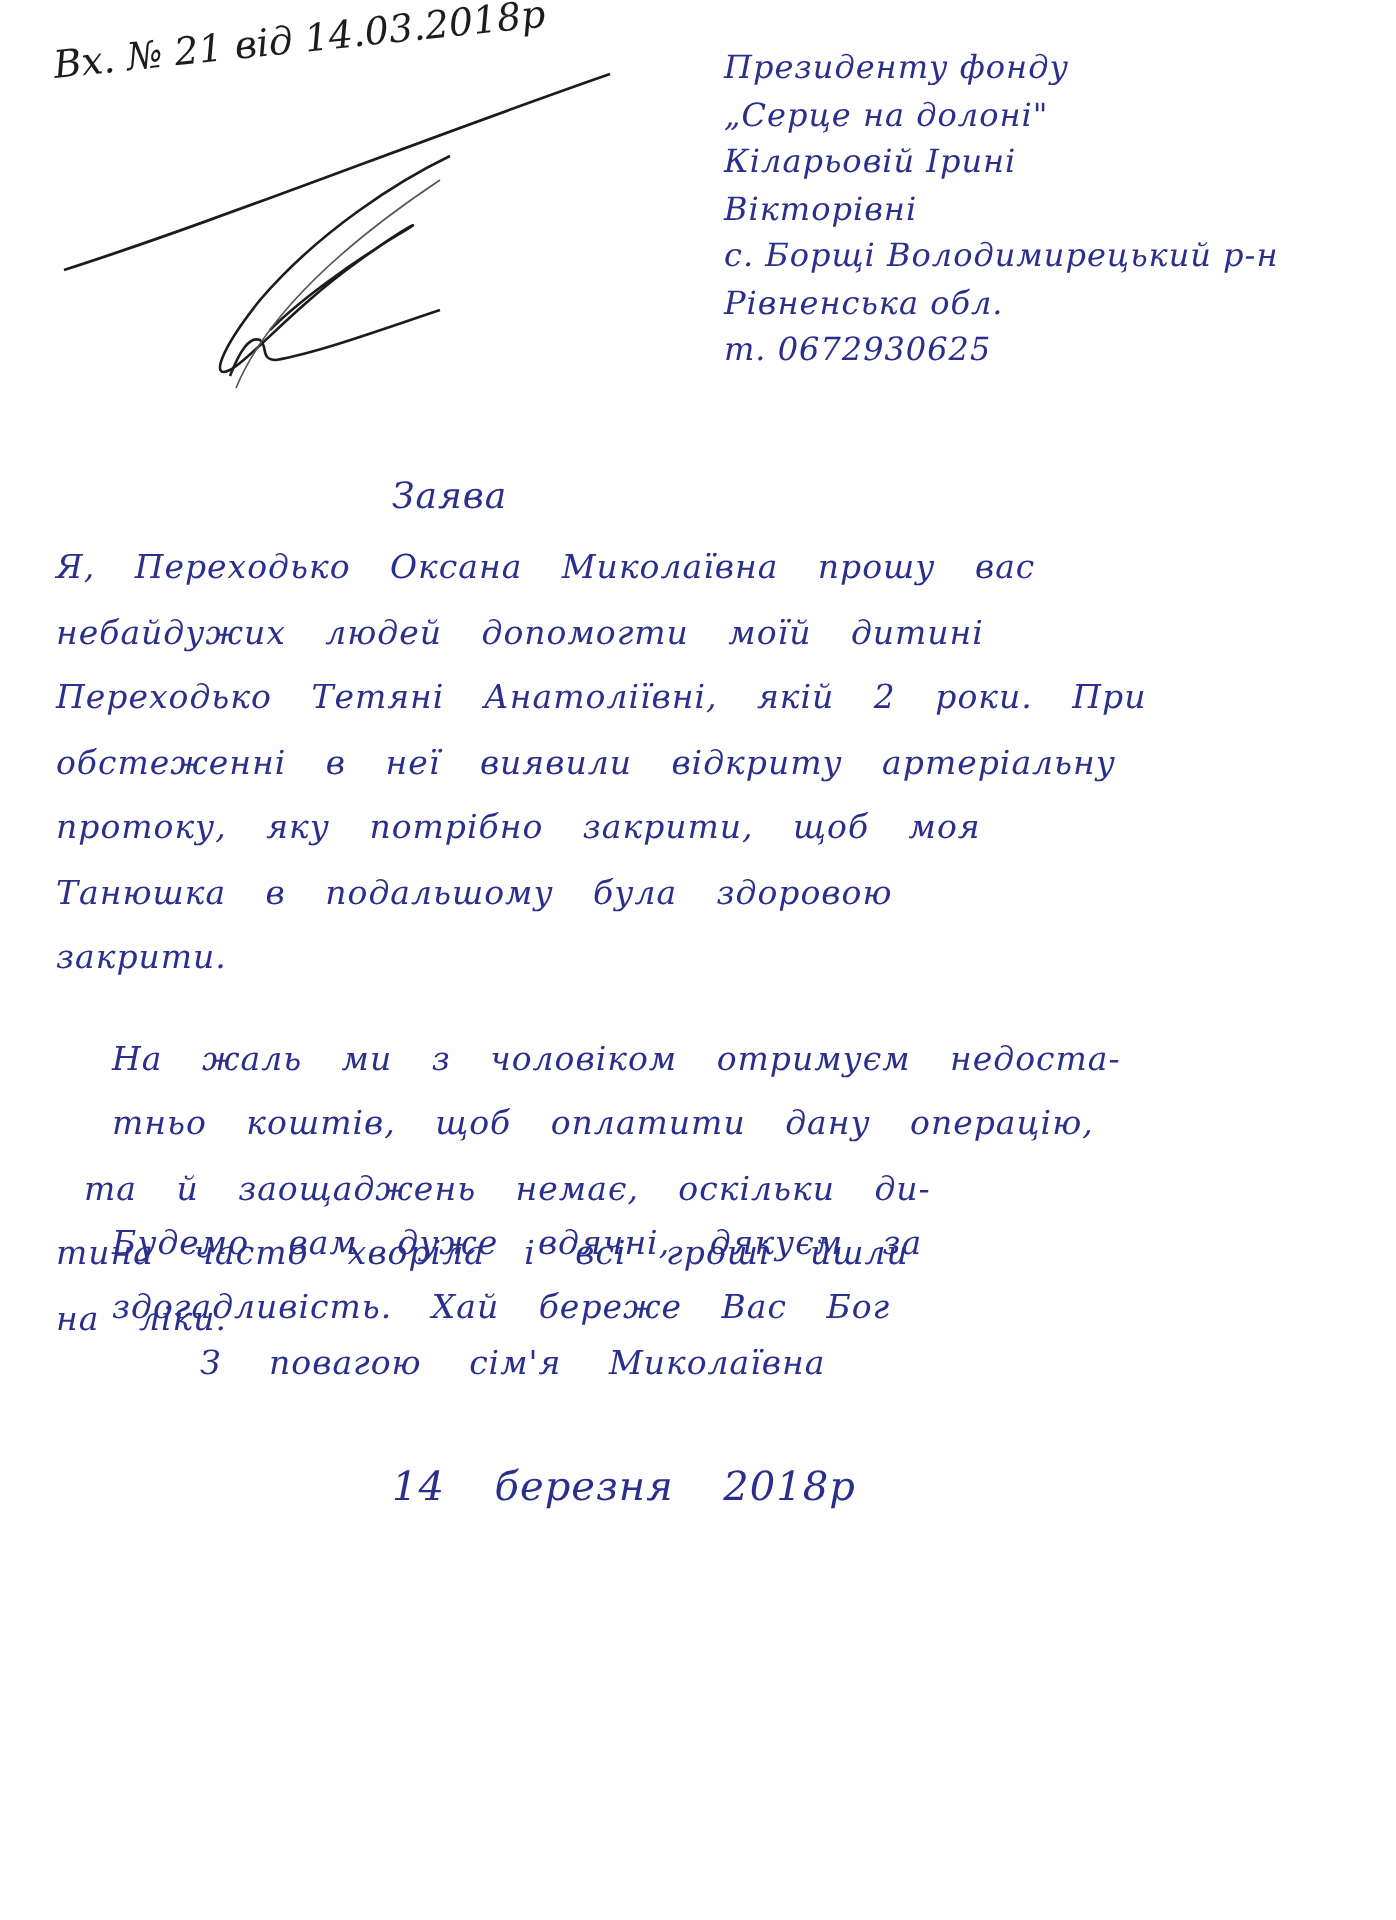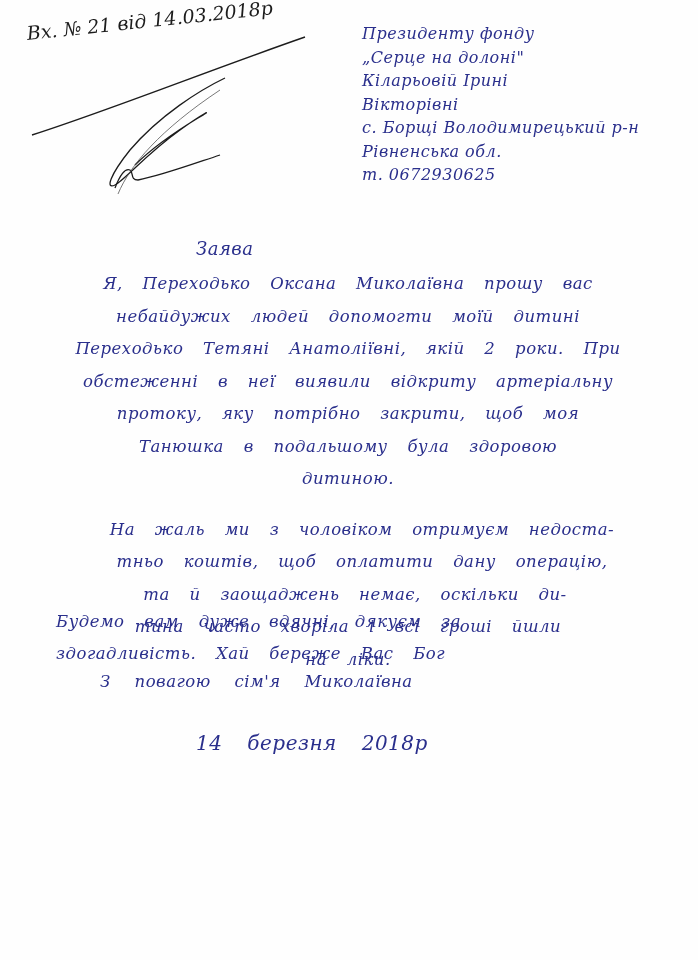--- a/index.html
+++ b/index.html
@@ -67,21 +67,21 @@
       font-size: 18px;
     }
     
     .body-text {
       position: absolute;
       left: 28px; top: 268px;
       width: 640px;
       font-size: 16.5px;
       line-height: 32.5px;
     }
-    .body-text .line { display: block; white-space: nowrap; word-spacing: 14px; text-align: center; }
+    .body-text .line { display: block; white-space: nowrap; word-spacing: 14px; }
     .body-text .para2 { margin-top: 18px; }
     .closing {
       position: absolute;
       left: 28px; top: 606px;
       width: 640px;
       font-size: 16.5px;
       line-height: 32px;
     }
     .closing .line { display: block; white-space: nowrap; word-spacing: 14px; }
     .regards {
@@ -128,21 +128,21 @@
 
   <div class="doc-title ink-blue">Заява</div>
 
   <div class="body-text ink-blue">
     <span class="line">Я, Переходько Оксана Миколаївна прошу вас</span>
     <span class="line">небайдужих людей допомогти моїй дитині</span>
     <span class="line">Переходько Тетяні Анатоліївні, якій 2 роки. При</span>
     <span class="line">обстеженні в неї виявили відкриту артеріальну</span>
     <span class="line">протоку, яку потрібно закрити, щоб моя</span>
     <span class="line">Танюшка в подальшому була здоровою</span>
-    <span class="line">дитиною.</span>
+    <span class="line">закрити.</span>
     <span class="line para2" style="padding-left:28px">На жаль ми з чоловіком отримуєм недоста-</span>
     <span class="line" style="padding-left:28px">тньо коштів, щоб оплатити дану операцію,</span>
     <span class="line" style="padding-left:14px">та й заощаджень немає, оскільки ди-</span>
     <span class="line">тина часто хворіла і всі гроші йшли</span>
     <span class="line">на ліки.</span>
   </div>
 
   <div class="closing ink-blue">
     <span class="line" style="padding-left:28px">Будемо вам дуже вдячні, дякуєм за</span>
     <span class="line" style="padding-left:28px">здогадливість. Хай береже Вас Бог</span>

